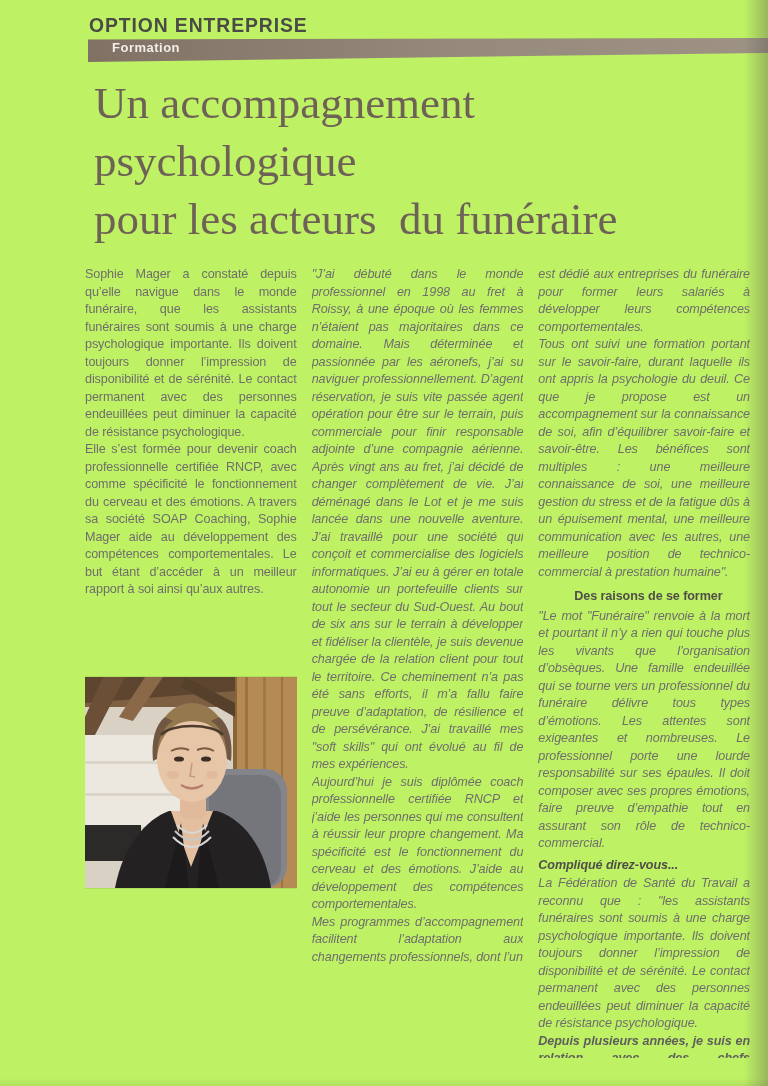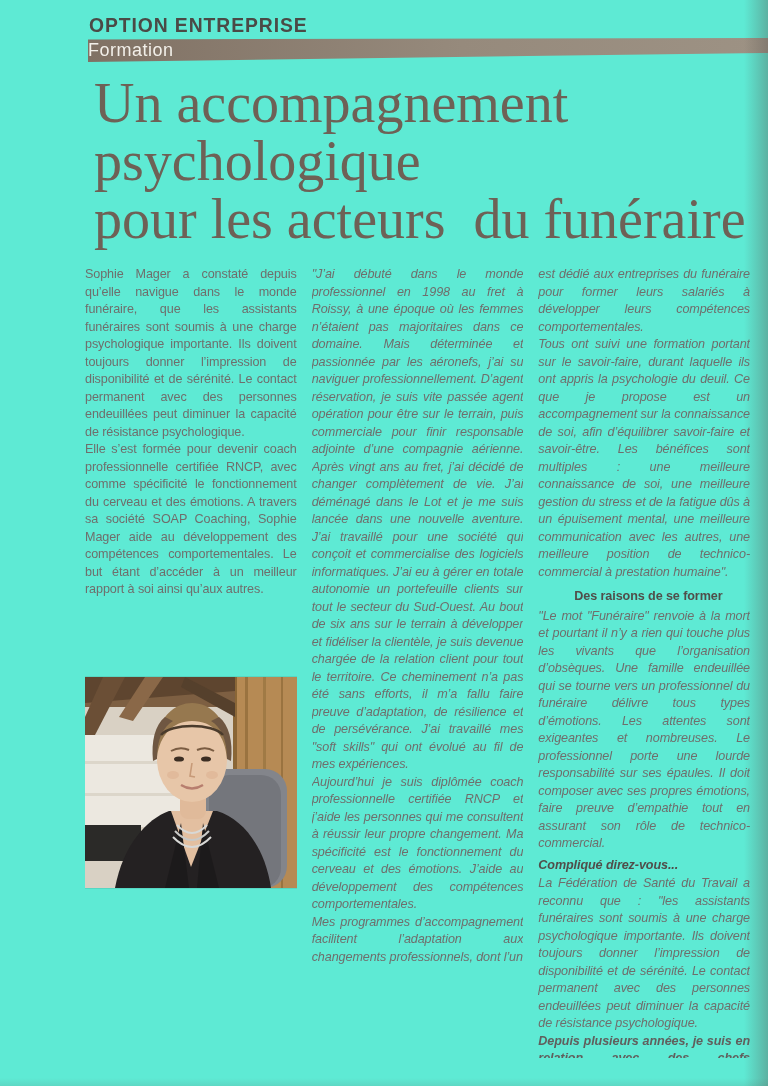--- a/index.html
+++ b/index.html
@@ -1,19 +1,19 @@
 <!DOCTYPE html>
 <html><head>
 <meta charset="utf-8">
 <style>
   html,body{margin:0;padding:0;}
   body{background:#e8e6e2;font-family:"Liberation Sans",sans-serif;}
   .page{
     position:relative;width:768px;height:1086px;margin:0 auto;
-    background:#5eead4;overflow:hidden;
+    background:#bef264;overflow:hidden;
   }
   
   .scan-shadow{
     position:absolute;top:0;right:0;width:24px;height:100%;
     background:linear-gradient(to right, rgba(90,85,80,0), rgba(90,85,80,0.38));
     pointer-events:none;
   }
   .scan-shadow-bottom{
     position:absolute;left:0;bottom:0;width:100%;height:8px;
     background:linear-gradient(to bottom, rgba(90,85,80,0), rgba(90,85,80,0.12));
@@ -24,27 +24,27 @@
     position:absolute;left:89px;top:13px;
     font-size:21px;font-weight:bold;letter-spacing:1px;color:#4b4a46;
     transform:scaleX(0.92);transform-origin:left;
   }
   .cat-bar{
     position:absolute;left:88px;top:38px;width:680px;height:24px;
     background:linear-gradient(to right,#807164,#968a7c 55%,#9d9284);
     clip-path:polygon(0 6%,100% 0,100% 62%,0 100%);
   }
   .cat-label{
-    position:absolute;left:0;top:2px;color:#f2efe9;font-size:18px;letter-spacing:0.5px;
+    position:absolute;left:24px;top:2px;color:#f2efe9;font-size:13px;letter-spacing:0.5px;font-weight:bold;
   }
   
   .title{
     position:absolute;left:94px;top:74px;width:660px;
     font-family:"Liberation Serif",serif;color:#6e6156;
-    font-size:56px;line-height:58px;font-weight:400;
+    font-size:45px;line-height:58px;font-weight:400;
   }
   .title-line{white-space:pre;}
   
   .columns{
     position:absolute;left:85px;top:266px;width:665px;height:792px;
     display:flex;gap:15px;
   }
   .col{width:214px;height:100%;overflow:hidden;position:relative;}
   .col p{
     margin:0;padding:0;

